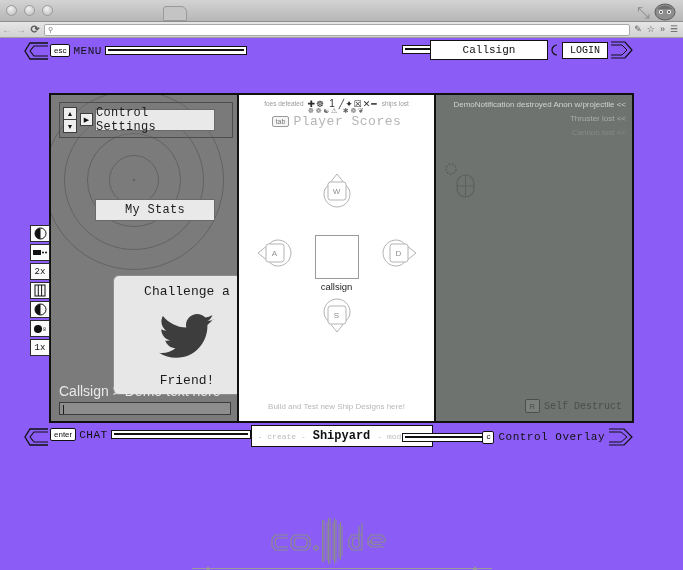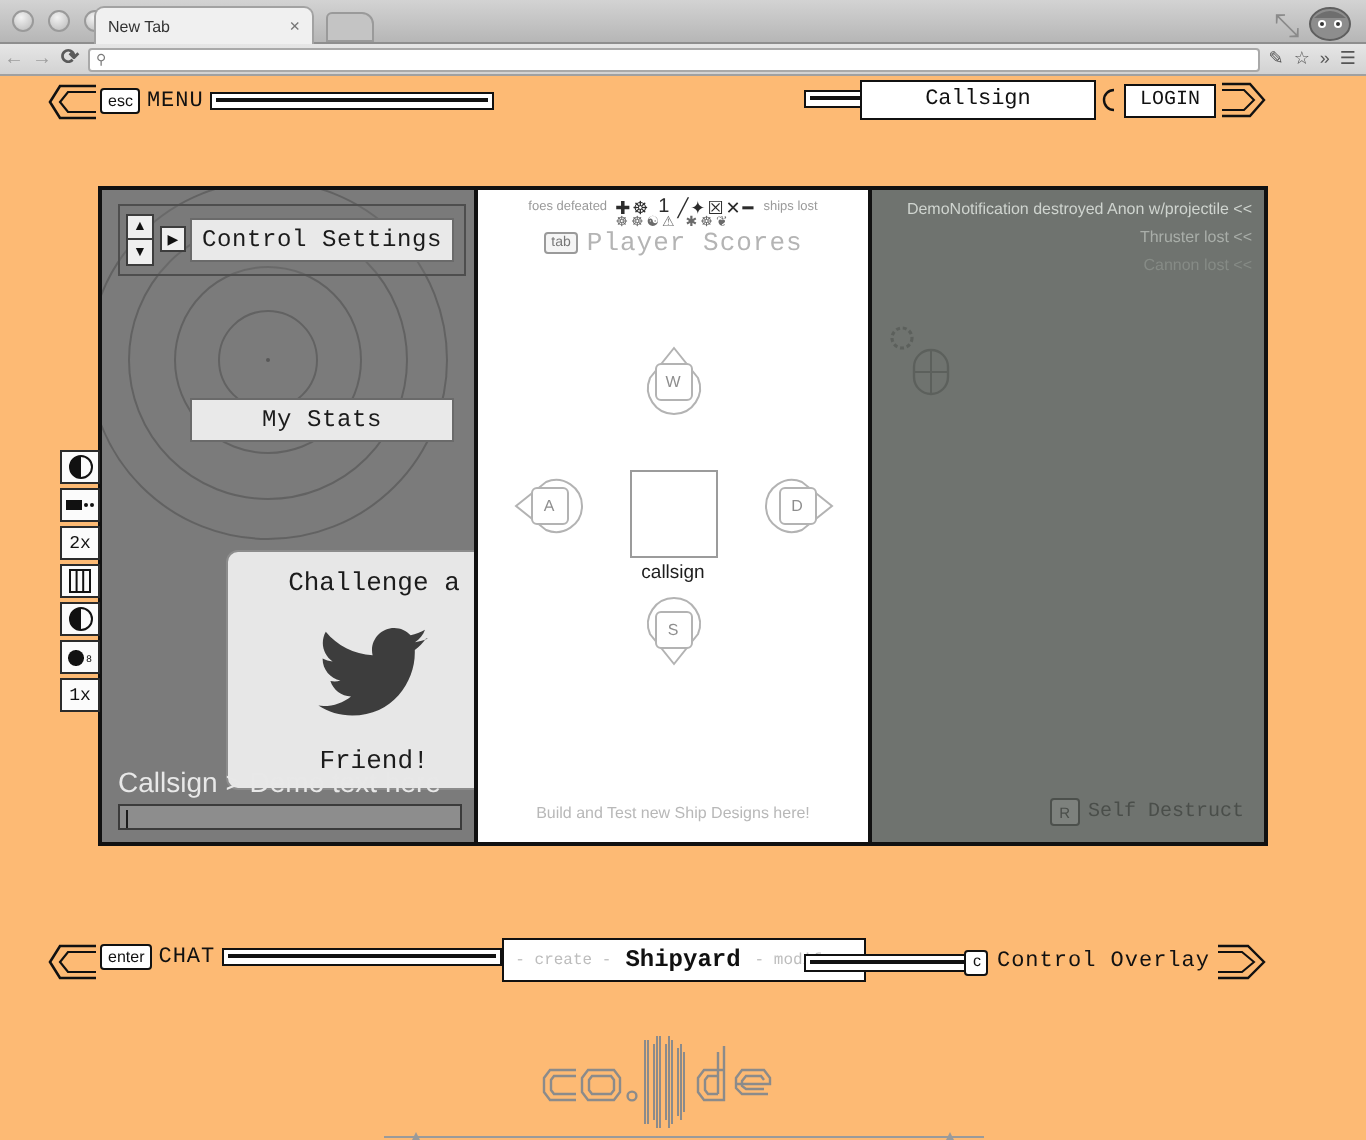--- a/index.html
+++ b/index.html
@@ -53,21 +53,21 @@
     flex:1; height:12px; margin:0 4px 0 2px;
     background:#ffffff; border:1px solid #a9a9a9; border-radius:2px;
     display:flex; align-items:center; padding:0 3px;
   }
   .omni-search-ico { font-size:7px; color:#7a7a7a; }
   .omni-value { font-size:7px; color:#222; margin-left:3px; }
   .tb-right { display:flex; align-items:center; gap:5px; padding-right:5px; }
   .tb-ico { font-size:9px; color:#555; cursor:pointer; line-height:1; }
 
   
-  .page { position:absolute; left:0; top:38px; width:683px; height:532px; background:#fdba74;padding-left:20px; }
+  .page { position:absolute; left:0; top:38px; width:683px; height:532px; background:#8b5cf6;padding-left:20px; }
 
   
   .hud-top { position:absolute; left:24px; top:4px; width:635px; height:18px; }
 
   .hud-left-wing { position:absolute; left:0; top:0; width:26px; height:18px; }
   .menu-group {
     position:absolute; left:26px; top:0; height:17px;
     display:flex; align-items:center; gap:3px;
   }
   .keycap {
@@ -137,21 +137,21 @@
     border:1px solid #3d3d3d; background:#efefef;
     display:flex; align-items:center; justify-content:center; font-size:7px; color:#111; cursor:pointer;
   }
   .menu-btn {
     position:absolute; left:44px; width:132px; height:22px;
     background:#e9e9e9; border:1px solid #6a6a6a;
     display:flex; align-items:center; justify-content:center;
     font-family:"Liberation Mono", monospace; font-size:12px; color:#1b1b1b;
     letter-spacing:0.3px; cursor:pointer;
   }
-  .menu-btn.wide { left:44px; width:132px; }
+  .menu-btn.wide { left:44px; width:120px; }
 
   .tw-card {
     position:absolute; left:62px; top:180px; width:148px; height:120px;
     background:#e7e7e7; border:1px solid #8c8c8c; border-radius:6px;
     display:flex; flex-direction:column; align-items:center; justify-content:space-between;
     padding:8px 0 6px; cursor:pointer;
   }
   .tw-line { font-family:"Liberation Mono", monospace; font-size:13px; color:#1b1b1b; }
   .tw-bird { width:56px; height:46px; }
 
@@ -222,21 +222,21 @@
     position:absolute; right:10px; bottom:8px; display:flex; align-items:center; gap:4px;
   }
   .kc-dark {
     border:1px solid #4c504c; background:#7d817d; color:#4a4e4a;
     font-size:7.5px; padding:1.5px 4px; border-radius:2px; cursor:pointer;
   }
   .sd-label { font-family:"Liberation Mono", monospace; font-size:10px; color:#4a4e4a; }
   .mouse-ghost { position:absolute; left:8px; top:68px; width:32px; height:36px; opacity:.35; }
 
   
-  .hud-bot { position:absolute; left:24px; top:389px; width:635px; height:20px;margin-top:44px; }
+  .hud-bot { position:absolute; left:24px; top:389px; width:635px; height:20px; }
   .chat-group { position:absolute; left:26px; top:1px; display:flex; align-items:center; gap:3px; }
   .shipyard-tab {
     position:absolute; left:50%; top:-2px; transform:translateX(-50%);
     width:182px; height:22px; border:1.6px solid #111; background:#fff;
     display:flex; align-items:center; justify-content:center; gap:7px; cursor:pointer;
   }
   .sy-side { font-family:"Liberation Mono", monospace; font-size:8px; color:#bdbdbd; }
   .sy-main { font-family:"Liberation Mono", monospace; font-size:12px; color:#111; font-weight:bold; }
   .overlay-group { position:absolute; right:26px; top:1px; display:flex; align-items:center; gap:4px; }
 
@@ -254,24 +254,20 @@
 </style>
 </head>
 <body>
 
 <div class="browser-chrome">
   <div class="tabstrip">
     <div class="win-dots">
       <span class="win-dot"></span>
       <span class="win-dot"></span>
       <span class="win-dot"></span>
-    </div>
-    <div class="tab">
-      <span class="tab-title">New Tab</span>
-      <span class="tab-close">×</span>
     </div>
     <div class="tab-new"></div>
     <div class="chrome-topright">
       <span class="restore-ico">⤡</span>
       <svg class="avatar-ico" viewBox="0 0 24 20">
         <ellipse cx="12" cy="11" rx="10" ry="8" fill="#8d8d8d" stroke="#5f5f5f"></ellipse>
         <path d="M4 8 Q12 1 20 8" fill="#6e6e6e"></path>
         <circle cx="8" cy="11" r="2" fill="#fff"></circle>
         <circle cx="16" cy="11" r="2" fill="#fff"></circle>
         <circle cx="8" cy="11" r="1" fill="#333"></circle>

